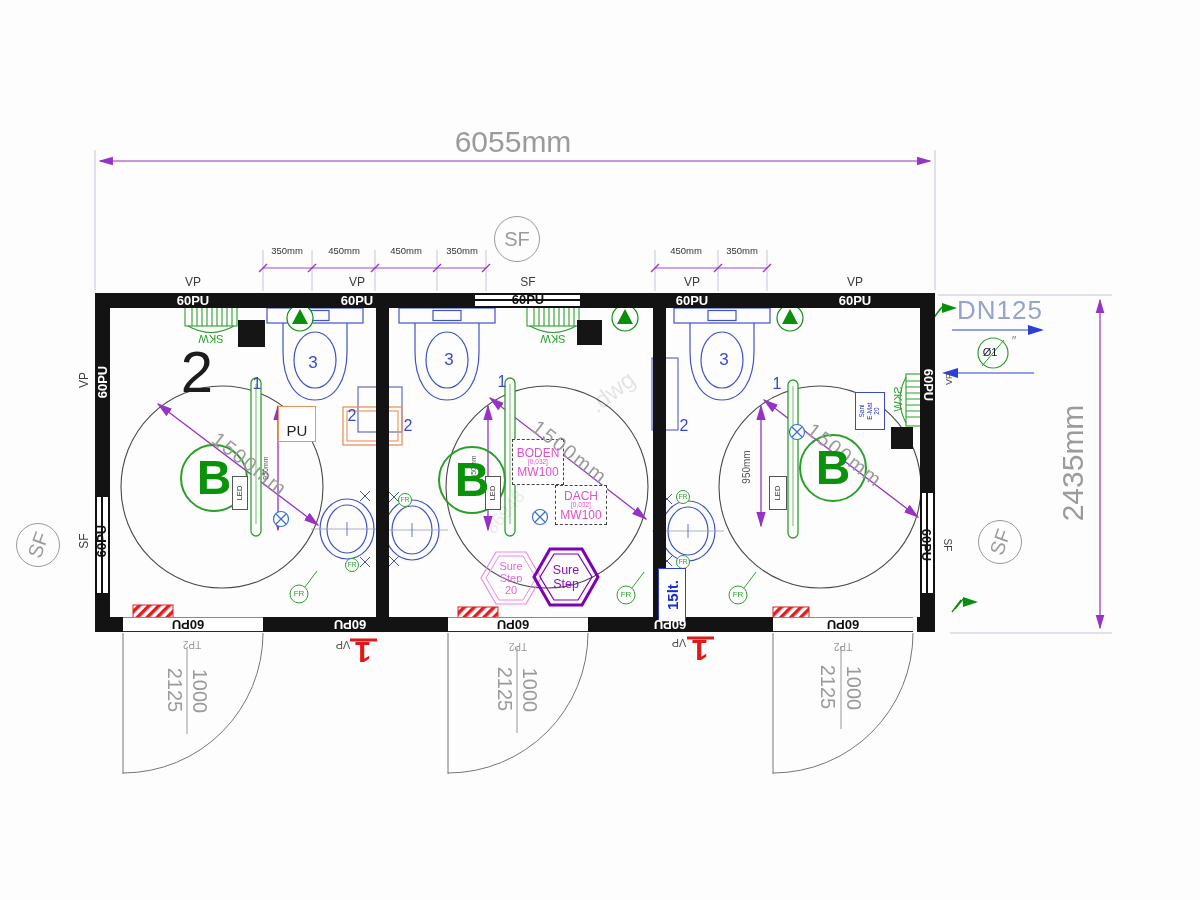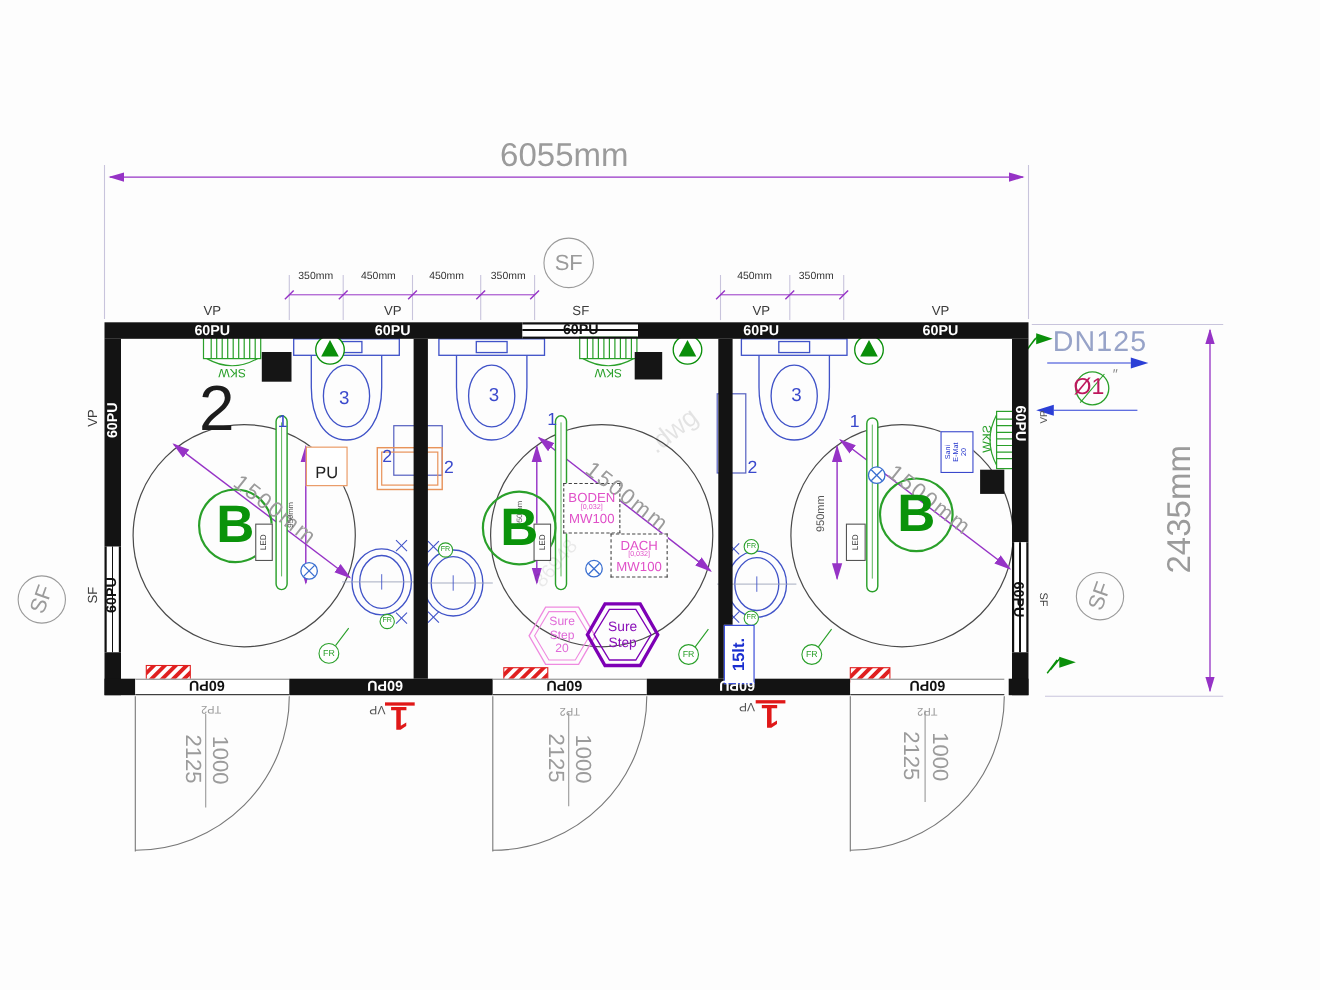--- a/index.html
+++ b/index.html
@@ -381,17 +381,17 @@
   </div>
 </div>
 <div class="t" style="left:566px;top:577px">
   <div class="col" style="color:#8a10b8;font-size:12.5px;gap:1px">
     <span>Sure</span>
     <span>Step</span>
   </div>
 </div>
 
 <div class="t" style="left:1000px;top:310px;font-size:26px;color:#97a3c8;letter-spacing:1px">DN125</div>
-<div class="t" style="left:990px;top:352px;font-size:21px;color:#be185d">Ø1</div>
+<div class="t" style="left:990px;top:352px;font-size:11px;color:#0f172a">Ø1</div>
 <div class="t" style="left:1014px;top:340px;font-size:13px;color:#888">″</div>
 
 <div class="t" style="left:612px;top:392px;font-size:24px;color:rgba(0,0,0,0.10);transform:translate(-50%,-50%) rotate(-38deg)">.dwg</div>
 <div class="t" style="left:505px;top:512px;font-size:18px;color:rgba(0,0,0,0.08);transform:translate(-50%,-50%) rotate(-50deg)">86948</div>
 
 </body></html>

